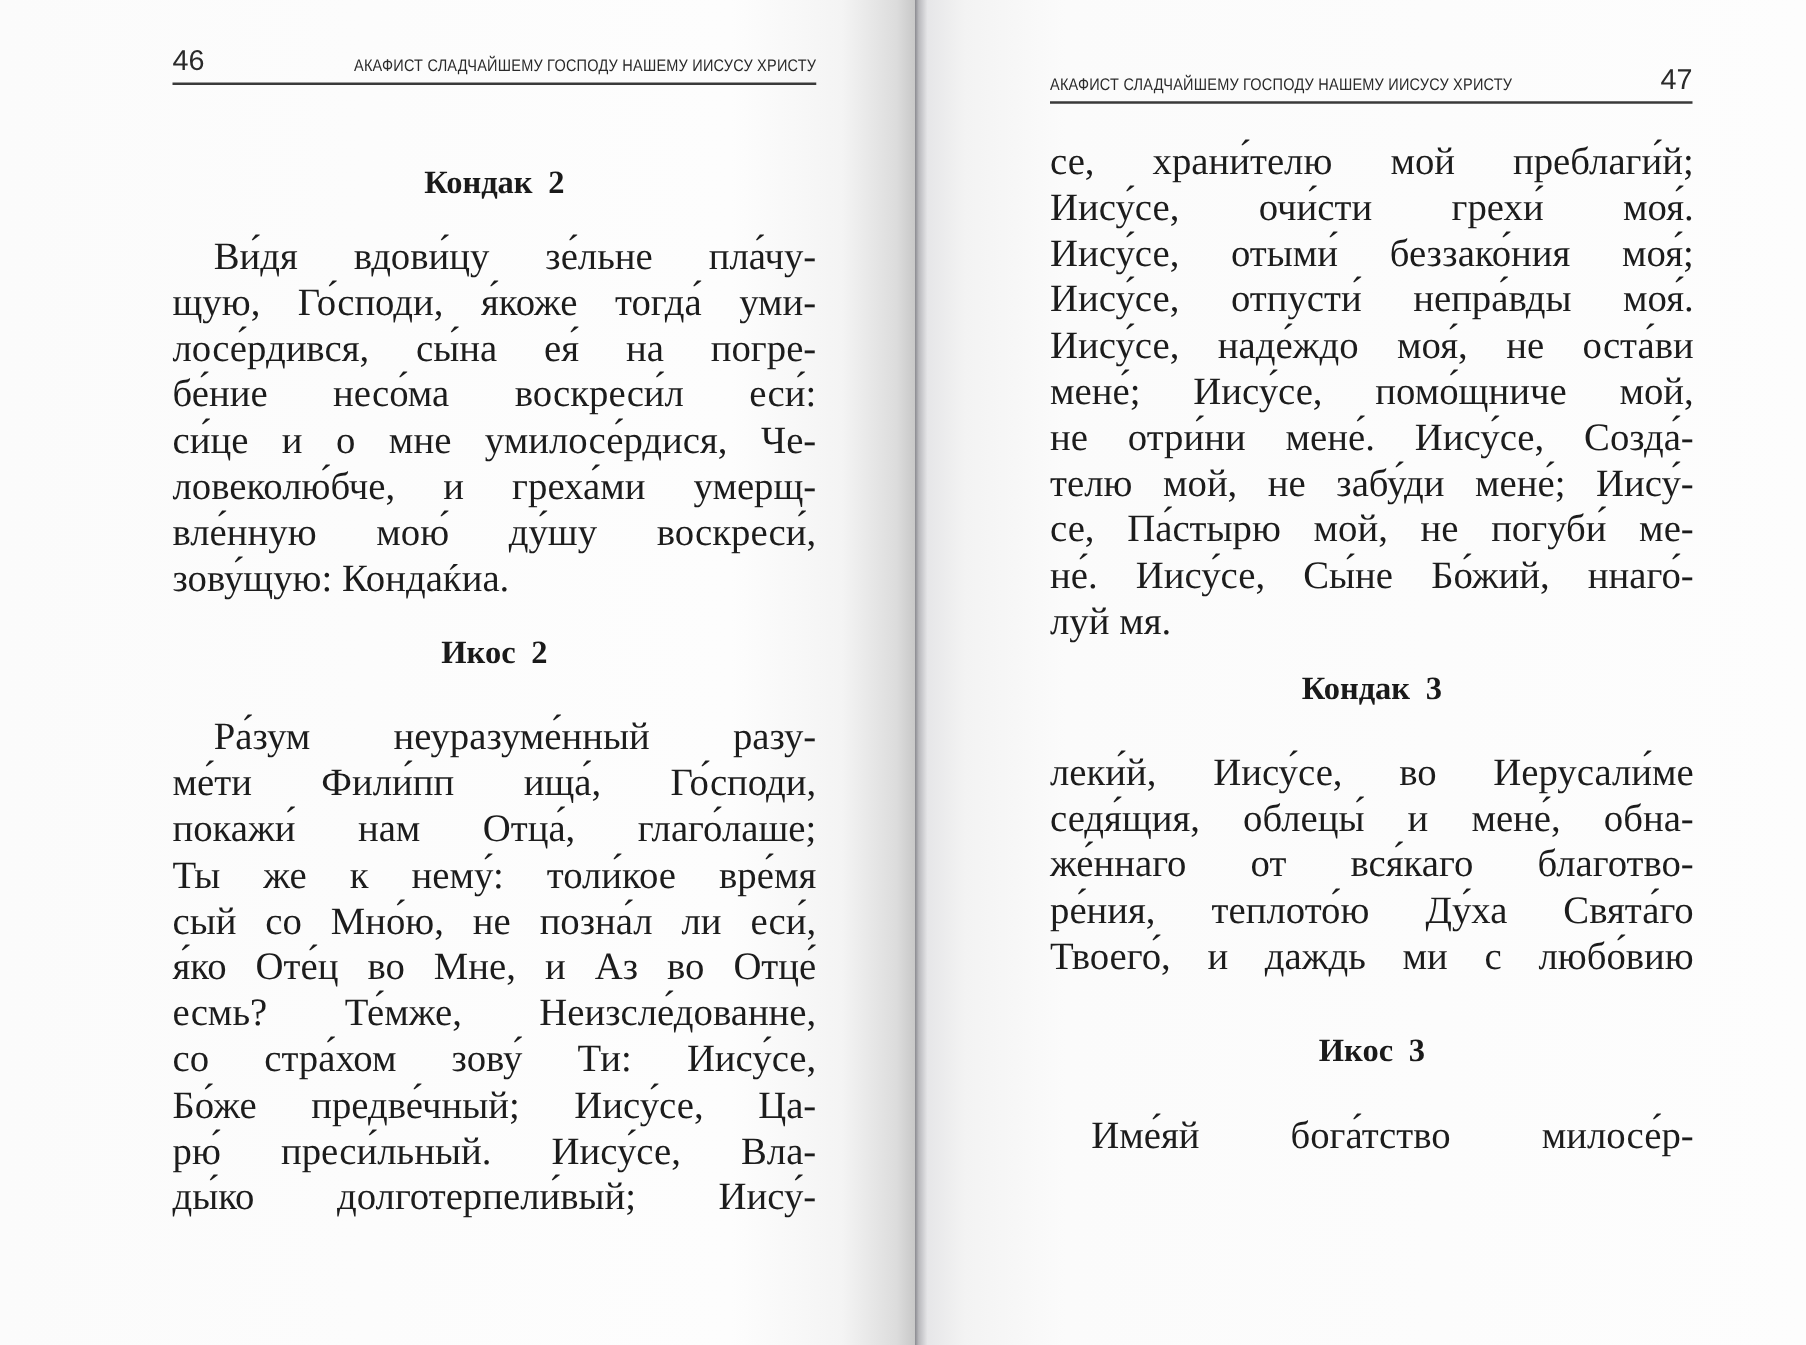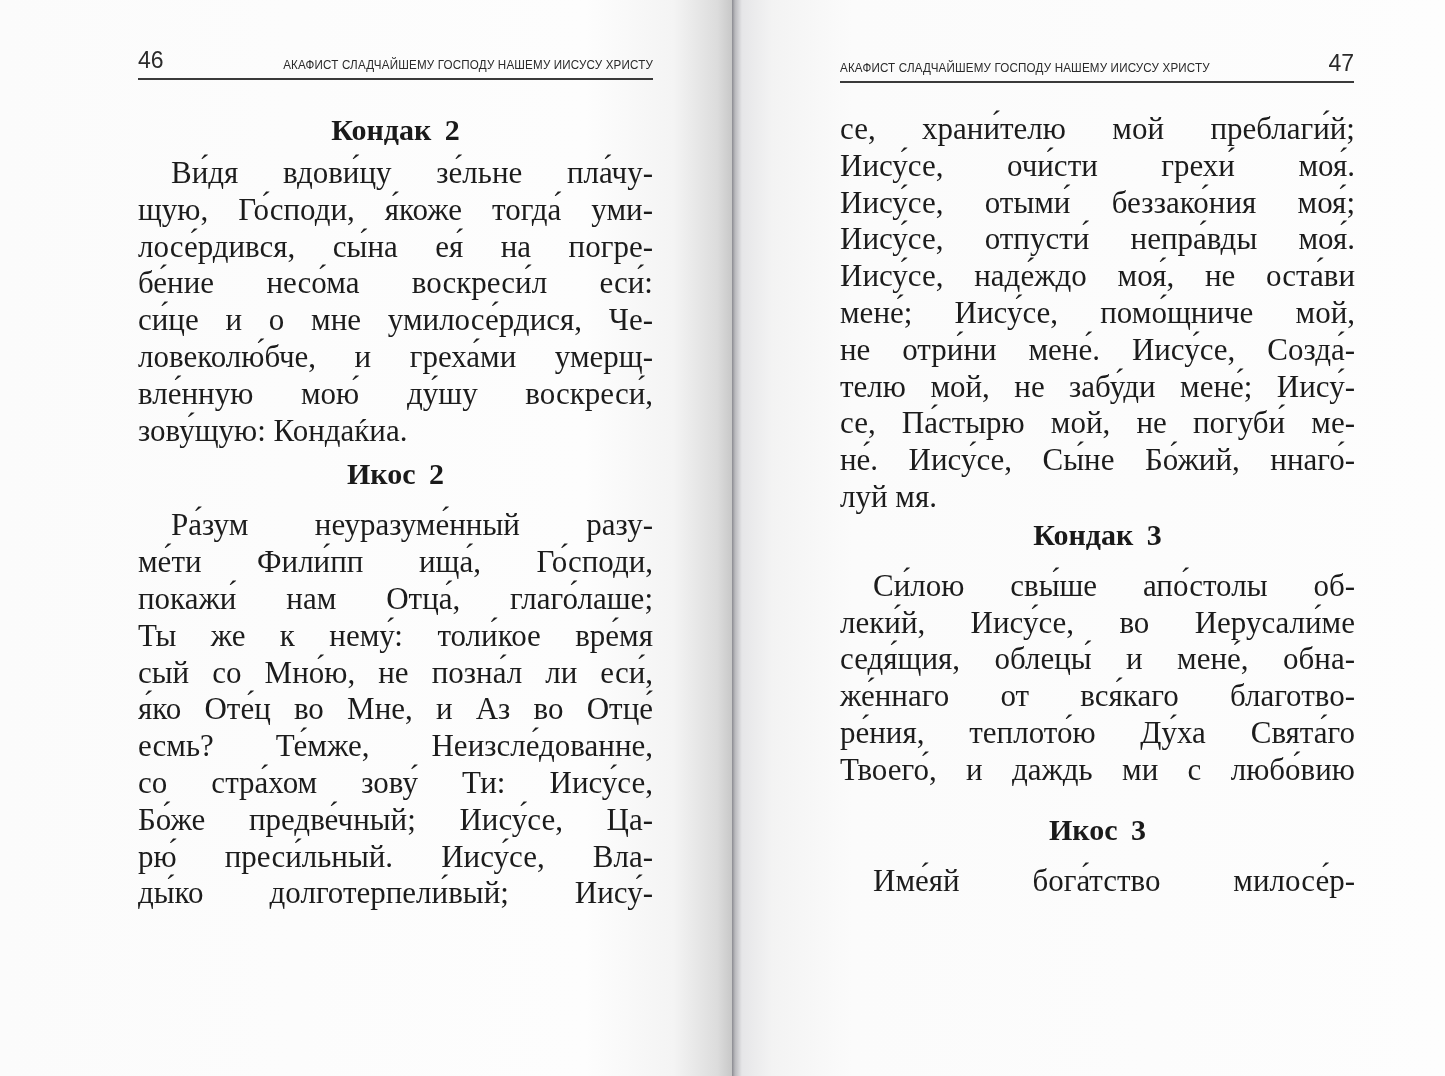--- a/index.html
+++ b/index.html
@@ -28,21 +28,21 @@
       width: 732px;
       background: linear-gradient(to right, #fbfbfb 0%, #fdfdfd 80%, #f4f4f4 92%, #dcdcdc 98%, #c8c8c8 100%);
     }
     .page-right {
       left: 732px;
       width: 713px;
       background: linear-gradient(to right, #8a8a90 0px, #b9b9bd 3px, #e6e6e8 10px, #f3f3f3 40px, #fbfbfb 120px, #fdfdfd 100%);
     }
     .running-head {
       position: absolute;
-      top: 46px;
+      top: 34px;
       height: 34px;
       display: flex;
       align-items: flex-end;
       justify-content: space-between;
       border-bottom: 2px solid #3a3a3a;
       box-sizing: border-box;
       padding-bottom: 6px;
       font-family: "Liberation Sans", sans-serif;
       color: #2a2a2a;
     }
@@ -69,24 +69,24 @@
       color: #1c1c1c;
       font-size: 31px;
       line-height: 36.8px;
     }
     .page-left .text-block { left: 138px; width: 515px; top: 111px; }
     .page-right .text-block { left: 108px; width: 515px; top: 111px; }
 
     .heading {
       font-weight: bold;
       text-align: center;
-      font-size: 30px;
+      font-size: 26px;
       line-height: 38px;
       height: 38px;
-      margin: 0;
+      margin: 16px;
       word-spacing: 6px;
       color: #1a1a1a;
     }
     .line {
       display: block;
       white-space: nowrap;
       text-align: justify;
       text-align-last: justify;
       height: 36.8px;
       overflow: visible;
@@ -153,21 +153,20 @@
       <span class="line">Иису́се, наде́ждо моя́, не оста́ви</span>
       <span class="line">мене́; Иису́се, помо́щниче мой,</span>
       <span class="line">не отри́ни мене́. Иису́се, Созда́-</span>
       <span class="line">телю мой, не забу́ди мене́; Иису́-</span>
       <span class="line">се, Па́стырю мой, не погуби́ ме-</span>
       <span class="line">не́. Иису́се, Сы́не Бо́жий, ннаго́-</span>
       <span class="line last">луй мя.</span>
 
       <div class="heading">Кондак 3</div>
       <div class="gap-md"></div>
-      <span class="line indent">Си́лою свы́ше апо́столы об-</span>
       <span class="line">леки́й, Иису́се, во Иерусали́ме</span>
       <span class="line">седя́щия, облецы́ и мене́, обна-</span>
       <span class="line">же́ннаго от вся́каго благотво-</span>
       <span class="line">ре́ния, теплото́ю Ду́ха Свята́го</span>
       <span class="line">Твоего́, и даждь ми с любо́вию</span>
 
       <div class="gap-lg"></div>
       <div class="heading">Икос 3</div>
       <div class="gap-md"></div>
       <span class="line indent">Име́яй бога́тство милосе́р-</span>

